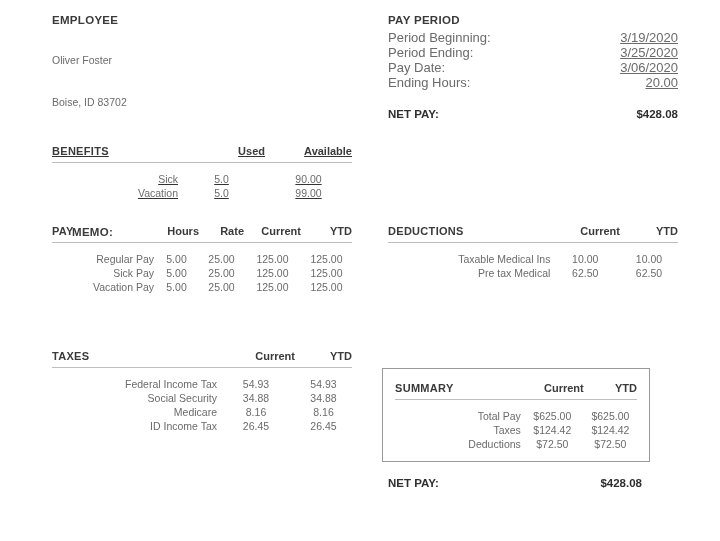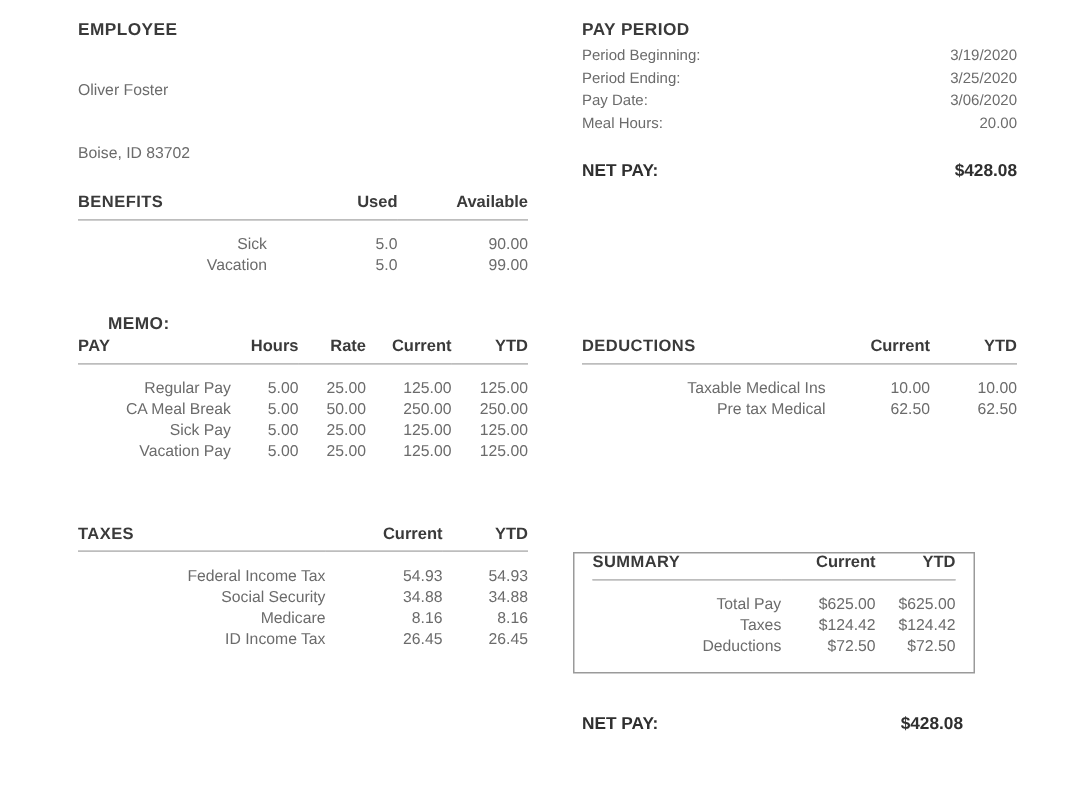--- a/index.html
+++ b/index.html
@@ -46,26 +46,26 @@
     font-size: 10.5px;
     color: #6b6b6b;
     line-height: 15px;
     white-space: nowrap;
     margin-top: 27px;
   }
   
   .kv {
     display: flex;
     justify-content: space-between;
-    font-size: 10px;
+    font-size: 13px;
     color: #6b6b6b;
     line-height: 15px;
   }
   .kv .k { white-space: nowrap; }
-  .kv .v { white-space: nowrap; text-align: right; }
+  .kv .v { white-space: nowrap; text-align: right; text-decoration: underline; }
 
   .netpay-row {
     display: flex;
     justify-content: space-between;
     font-size: 11.5px;
     font-weight: bold;
     color: #2f2f2f;
     margin-top: 18px;
   }
 
@@ -83,41 +83,41 @@
     text-align: right;
     padding: 0 0 5px 0;
     border-bottom: 1px solid #bdbdbd;
     white-space: nowrap;
   }
   table.t th.first {
     text-align: left;
     letter-spacing: 0.3px;
   }
   table.t td {
-    text-align: right;
+    text-align: center;
     padding: 0;
     line-height: 14px;
     white-space: nowrap;
   }
   table.t td.first { text-align: right; }
   table.t tbody tr:first-child td { padding-top: 9px; }
 
-  .benefits-wrap { margin-top: 19px; }
+  .benefits-wrap { margin-top: 35px; text-decoration: underline; }
   .memo { margin-top: 26px; padding-left: 20px; }
   .pay-table-wrap { position: absolute; left: 52px; top: 225px; width: 300px; }
   .ded-table-wrap { position: absolute; left: 388px; top: 225px; width: 290px; }
   .taxes-table-wrap { position: absolute; left: 52px; top: 350px; width: 300px; }
 
   .summary-box {
     position: absolute;
     left: 382px;
     top: 368px;
     width: 268px;
     border: 1px solid #9a9a9a;
-    padding: 0 12px 10px 12px;
+    padding: 13px 12px 10px 12px;
     box-sizing: border-box;
   }
   .summary-box table.t th { border-bottom: 1px solid #bdbdbd; }
 
   .final-netpay {
     position: absolute;
     left: 388px;
     top: 477px;
     width: 262px;
     display: flex;
@@ -175,21 +175,21 @@
     </div>
     <div class="kv">
       <span class="k">Period Ending:</span>
       <span class="v">3/25/2020</span>
     </div>
     <div class="kv">
       <span class="k">Pay Date:</span>
       <span class="v">3/06/2020</span>
     </div>
     <div class="kv">
-      <span class="k">Meal Hours:</span>
+      <span class="k">Ending Hours:</span>
       <span class="v">20.00</span>
     </div>
     <div class="netpay-row">
       <span>NET PAY:</span>
       <span>$428.08</span>
     </div>
   </div>
 
   <div class="pay-table-wrap">
     <table class="t">
@@ -204,27 +204,20 @@
       </thead>
       <tbody>
         <tr>
           <td class="first">Regular Pay</td>
           <td>5.00</td>
           <td>25.00</td>
           <td>125.00</td>
           <td>125.00</td>
         </tr>
         <tr>
-          <td class="first">CA Meal Break</td>
-          <td>5.00</td>
-          <td>50.00</td>
-          <td>250.00</td>
-          <td>250.00</td>
-        </tr>
-        <tr>
           <td class="first">Sick Pay</td>
           <td>5.00</td>
           <td>25.00</td>
           <td>125.00</td>
           <td>125.00</td>
         </tr>
         <tr>
           <td class="first">Vacation Pay</td>
           <td>5.00</td>
           <td>25.00</td>

